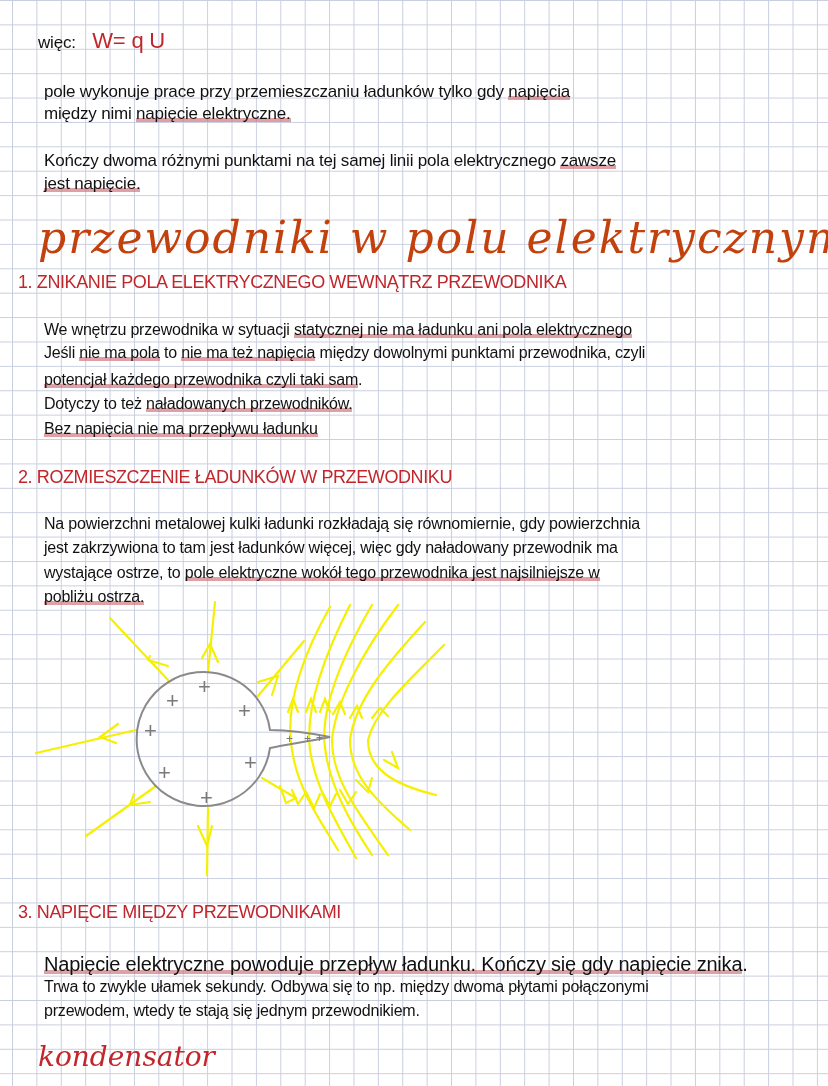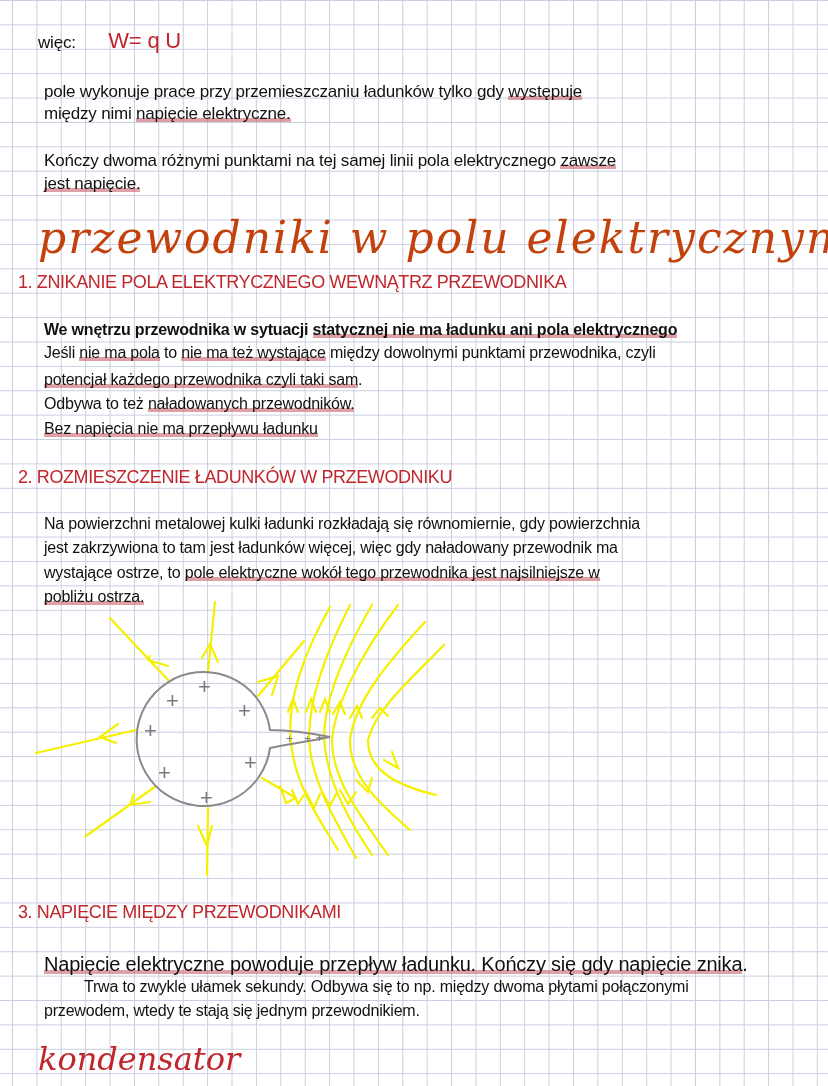--- a/index.html
+++ b/index.html
@@ -22,67 +22,67 @@
   .heading {
     font-size:18px; color:#c0262b; text-transform:uppercase; letter-spacing:-0.4px;
   }
   .title {
     position:absolute; left:38px; top:212px;
     font-family:"DejaVu Serif", serif; font-style:italic; font-size:44px;
     color:#c2410c; letter-spacing:2px; white-space:nowrap;
   }
   .subtitle {
     position:absolute; left:38px; top:1040px;
-    font-family:"DejaVu Serif", serif; font-style:italic; font-size:32px;
+    font-family:"DejaVu Serif", serif; font-style:italic; font-size:28px;
     color:#c0262b; white-space:nowrap;
   }
   .hl {
     background-image:linear-gradient(to bottom, transparent 72%, rgba(205,110,118,0.65) 72%, rgba(205,110,118,0.65) 92%, transparent 92%);
     padding-bottom:1px;
   }
-  .formula { color:#c0262b; font-size:22px; margin-left:28px; }
+  .formula { color:#c0262b; font-size:22px; margin-left:12px; }
   svg.diagram { position:absolute; left:0; top:600px; }
 </style>
 </head>
 <body>
 
 <div class="line" style="left:38px; top:28px;">
   <span>więc:</span>
   <span class="formula">W= q U</span>
 </div>
 
 <div class="line" style="left:44px; top:82px;">
-  <span>pole wykonuje prace przy przemieszczaniu ładunków tylko gdy </span><span class="hl">występuje</span>
+  <span>pole wykonuje prace przy przemieszczaniu ładunków tylko gdy </span><span class="hl">napięcia</span>
 </div>
 <div class="line" style="left:44px; top:104px;">
   <span>między nimi </span><span class="hl">napięcie elektryczne.</span>
 </div>
 
 <div class="line" style="left:44px; top:151px;">
   <span>Kończy dwoma różnymi punktami na tej samej linii pola elektrycznego </span><span class="hl">zawsze</span>
 </div>
 <div class="line" style="left:44px; top:174px;">
   <span class="hl">jest napięcie.</span>
 </div>
 
 <div class="title">przewodniki w polu elektrycznym</div>
 
 <div class="line heading" style="left:18px; top:272px;">1. ZNIKANIE POLA ELEKTRYCZNEGO WEWNĄTRZ PRZEWODNIKA</div>
 
-<div class="line" style="left:44px; top:321px; font-size:16px;font-weight:bold;">
+<div class="line" style="left:44px; top:321px; font-size:16px;">
   <span>We wnętrzu przewodnika w sytuacji </span><span class="hl">statycznej nie ma ładunku ani pola elektrycznego</span>
 </div>
 <div class="line" style="left:44px; top:344px; font-size:16px;">
-  <span>Jeśli </span><span class="hl">nie ma pola</span><span> to </span><span class="hl">nie ma też wystające</span><span> między dowolnymi punktami przewodnika, czyli</span>
+  <span>Jeśli </span><span class="hl">nie ma pola</span><span> to </span><span class="hl">nie ma też napięcia</span><span> między dowolnymi punktami przewodnika, czyli</span>
 </div>
 <div class="line" style="left:44px; top:371px; font-size:16px;">
   <span class="hl">potencjał każdego przewodnika czyli taki sam</span><span>.</span>
 </div>
 <div class="line" style="left:44px; top:395px; font-size:16px;">
-  <span>Odbywa to też </span><span class="hl">naładowanych przewodników.</span>
+  <span>Dotyczy to też </span><span class="hl">naładowanych przewodników.</span>
 </div>
 <div class="line" style="left:44px; top:420px; font-size:16px;">
   <span class="hl">Bez napięcia nie ma przepływu ładunku</span>
 </div>
 
 <div class="line heading" style="left:18px; top:467px;">2. ROZMIESZCZENIE ŁADUNKÓW W PRZEWODNIKU</div>
 
 <div class="line" style="left:44px; top:515px; font-size:16px;">
   <span>Na powierzchni metalowej kulki ładunki rozkładają się równomiernie, gdy powierzchnia</span>
 </div>
@@ -150,20 +150,20 @@
     <text x="304" y="143">+</text>
     <text x="316" y="142">+</text>
   </g>
 </svg>
 
 <div class="line heading" style="left:18px; top:902px;">3. NAPIĘCIE MIĘDZY PRZEWODNIKAMI</div>
 
 <div class="line" style="left:44px; top:953px; font-size:20px;">
   <span class="hl">Napięcie elektryczne powoduje przepływ ładunku. Kończy się gdy napięcie znika</span><span>.</span>
 </div>
-<div class="line" style="left:44px; top:978px; font-size:16px;margin-left:40px;">
+<div class="line" style="left:44px; top:978px; font-size:16px;">
   <span>Trwa to zwykle ułamek sekundy. Odbywa się to np. między dwoma płytami połączonymi</span>
 </div>
 <div class="line" style="left:44px; top:1002px; font-size:16px;">
   <span>przewodem, wtedy te stają się jednym przewodnikiem.</span>
 </div>
 
 <div class="subtitle">kondensator</div>
 
 </body></html>

